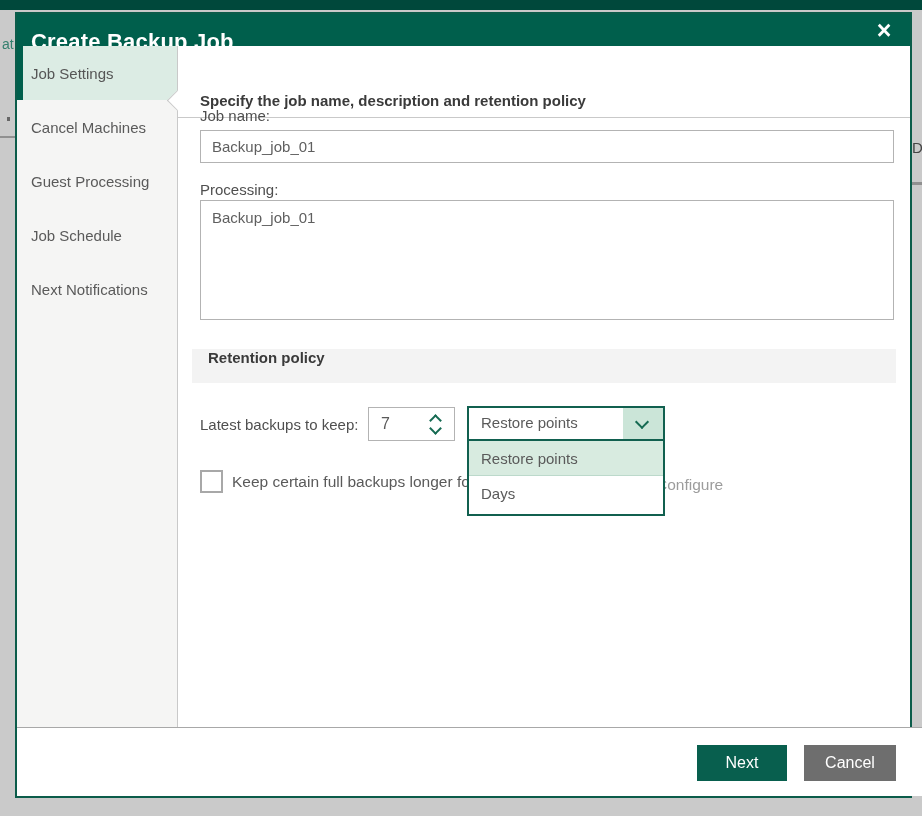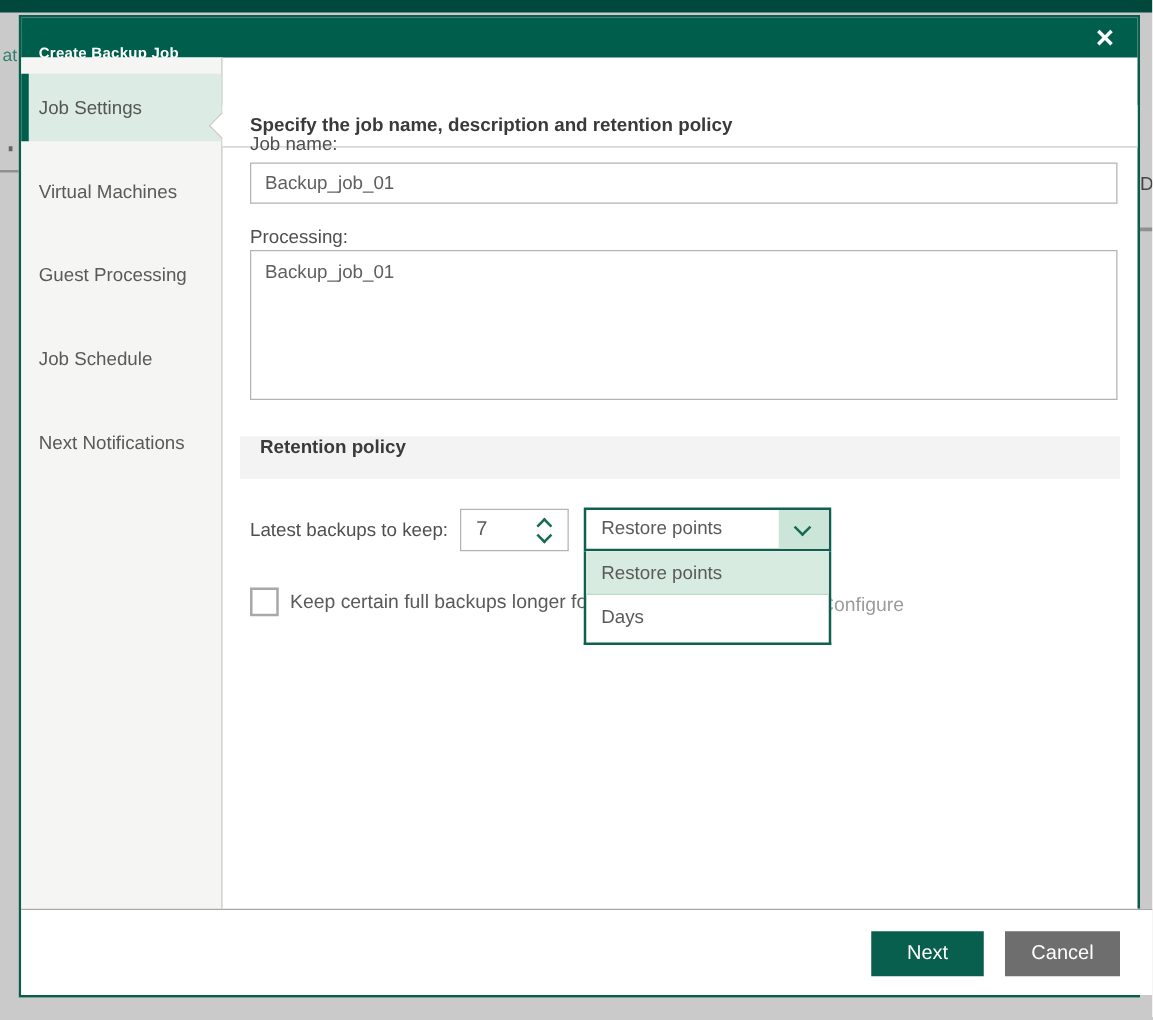--- a/index.html
+++ b/index.html
@@ -15,30 +15,30 @@
   .frag-left-line { position:absolute; left:0; top:136px; width:15px; height:2px; background:#909090; }
   .frag-right-text { position:absolute; left:912px; top:139px; font-size:15px; color:#444; white-space:nowrap; }
   .frag-right-line { position:absolute; left:911px; top:182px; width:11px; height:3px; background:#909090; }
 
   
   .dialog { position:absolute; left:15px; top:12px; width:897px; height:786px;
             background:#ffffff; border:2px solid #0b5c4a; }
 
   .titlebar { position:absolute; left:0; top:0; width:893px; height:32px; background:#005f4c;
               display:flex; align-items:center; padding-left:14px; }
-  .titlebar .title { color:#ffffff; font-size:12px; font-weight:600; letter-spacing:.2px;margin-top:24px; }
+  .titlebar .title { color:#ffffff; font-size:22px; font-weight:600; letter-spacing:.2px;margin-top:24px; }
   .close-btn { position:absolute; right:10px; top:0; width:32px; height:32px; display:flex;
                align-items:center; justify-content:center; color:#fff; font-size:25px; font-weight:700;
                cursor:pointer; line-height:1; }
 
   
   .sidebar { position:absolute; left:0; top:32px; width:161px; height:681px; background:#f5f5f4;
              border-right:1px solid #c9c9c9; }
   .step { position:relative; height:54px; display:flex; align-items:center; padding-left:14px;
-          font-size:15px; color:#5a5a5a; cursor:pointer;margin-top:13px; }
+          font-size:15px; color:#5a5a5a; cursor:pointer; }
   .step.active { background:#dcece4; color:#565656; }
   .step.active::before { content:""; position:absolute; left:0; top:0; bottom:0; width:6px; background:#005f4c; }
 
   
   .content-header { position:absolute; left:161px; top:32px; width:732px; height:34px; background:#fff;
                     border-bottom:1px solid #c9c9c9; display:flex; align-items:center; padding-left:22px;margin-top:38px; }
   .content-header .hdr { font-size:15px; font-weight:700; color:#3a3a3a; }
   .hdr-notch { position:absolute; left:-8px; top:9px; width:15px; height:15px; background:#ffffff;
                transform:rotate(45deg); border-left:1px solid #c9c9c9; border-bottom:1px solid #c9c9c9; }
 
@@ -103,21 +103,21 @@
     <div class="titlebar">
       <span class="title">Create Backup Job</span>
     </div>
     <div class="close-btn">×</div>
 
     <div class="sidebar">
       <div class="step active">
         <span>Job Settings</span>
       </div>
       <div class="step">
-        <span>Virtual Machines</span>
+        <span>Cancel Machines</span>
       </div>
       <div class="step">
         <span>Guest Processing</span>
       </div>
       <div class="step">
         <span>Job Schedule</span>
       </div>
       <div class="step">
         <span>Next Notifications</span>
       </div>

